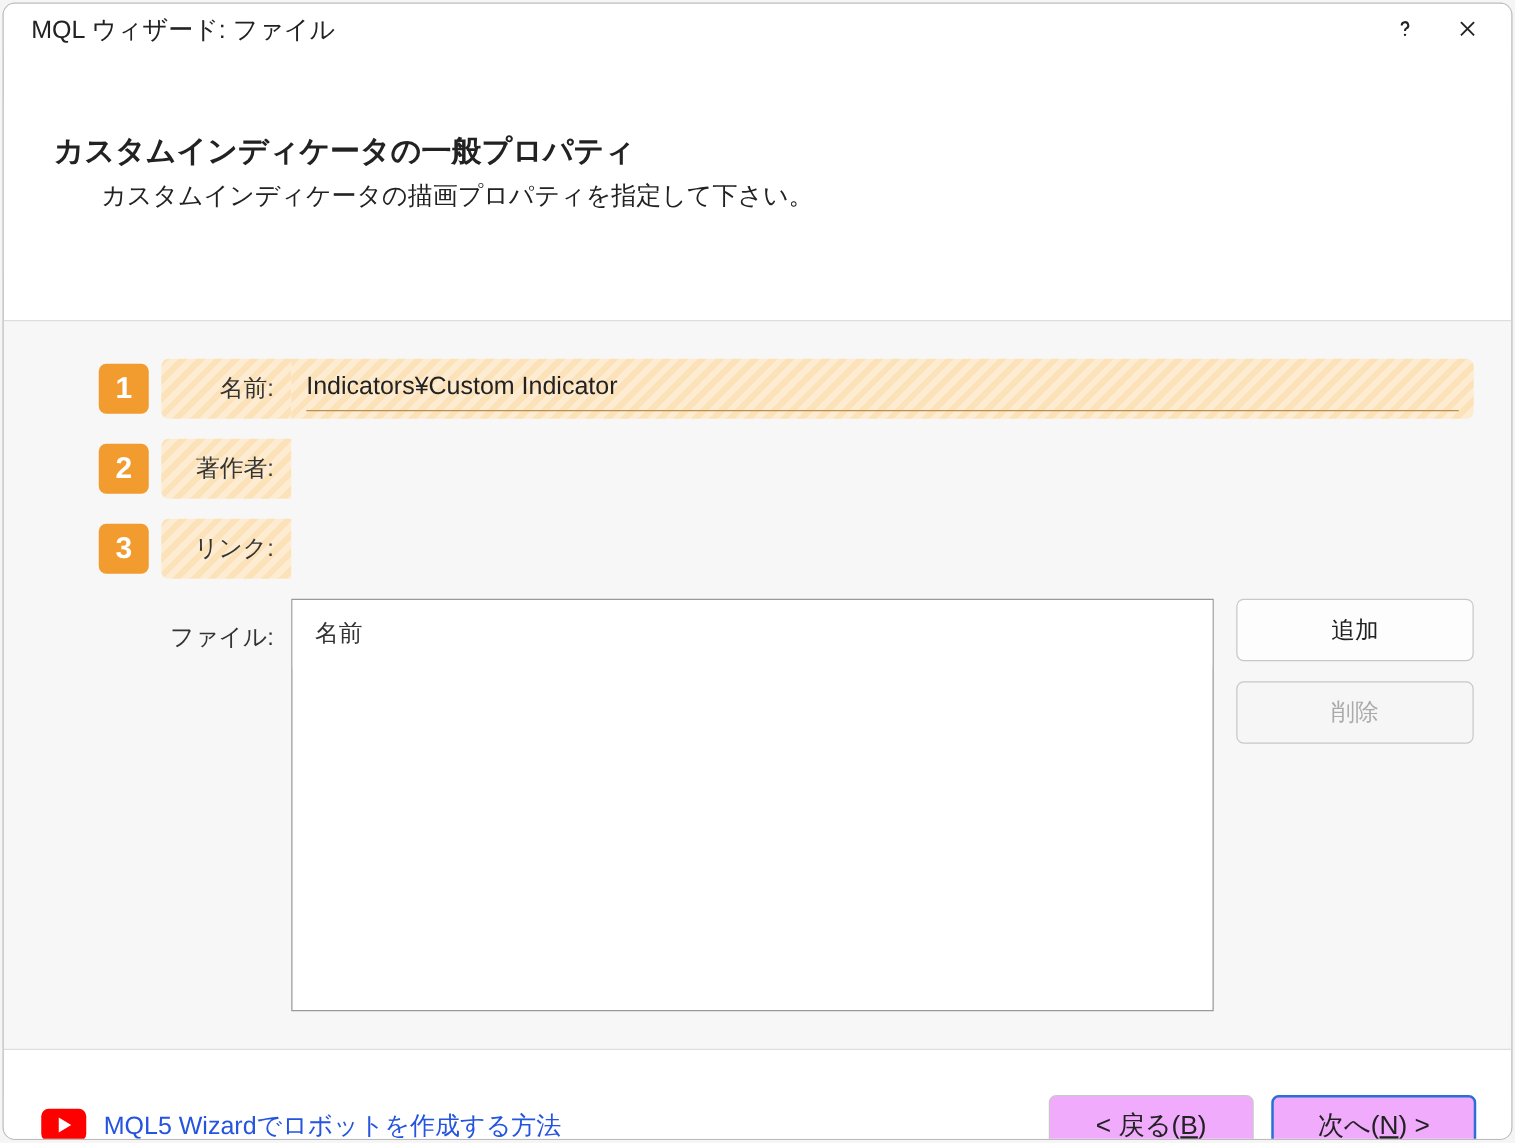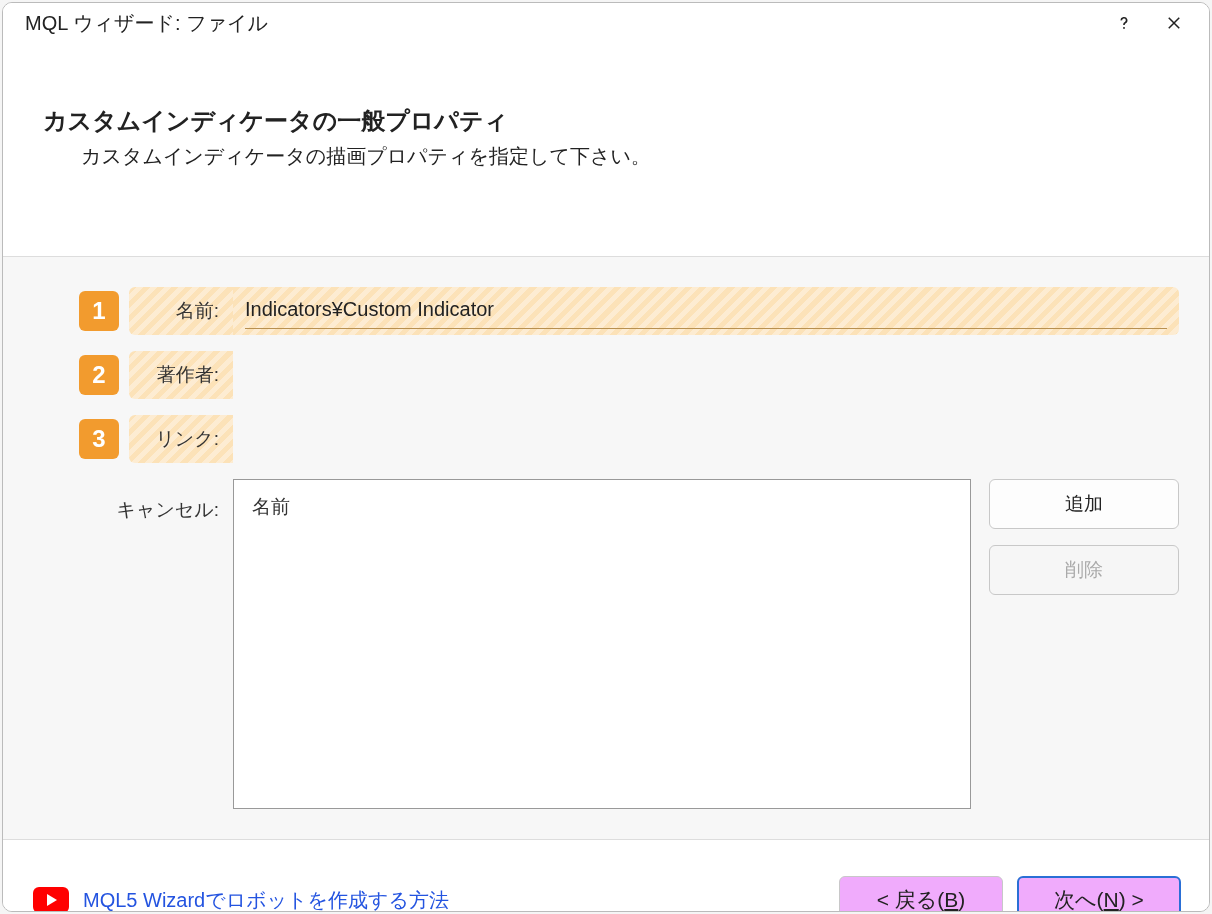--- a/index.html
+++ b/index.html
@@ -274,21 +274,21 @@
       <div class="num-badge">2</div>
       <div class="label-cell">著作者:</div>
     </div>
 
     <div class="form-row">
       <div class="num-badge">3</div>
       <div class="label-cell">リンク:</div>
     </div>
 
     <div class="param-row">
-      <div class="param-label">キャンセル:</div>
+      <div class="param-label">ファイル:</div>
       <div class="param-table-wrap">
         <div class="param-table">
           <div class="param-table-header">
             <div class="param-th th-name">名前</div>
           </div>
         </div>
         <div class="param-buttons">
           <button class="side-btn">追加</button>
           <button class="side-btn" disabled="">削除</button>
         </div>

